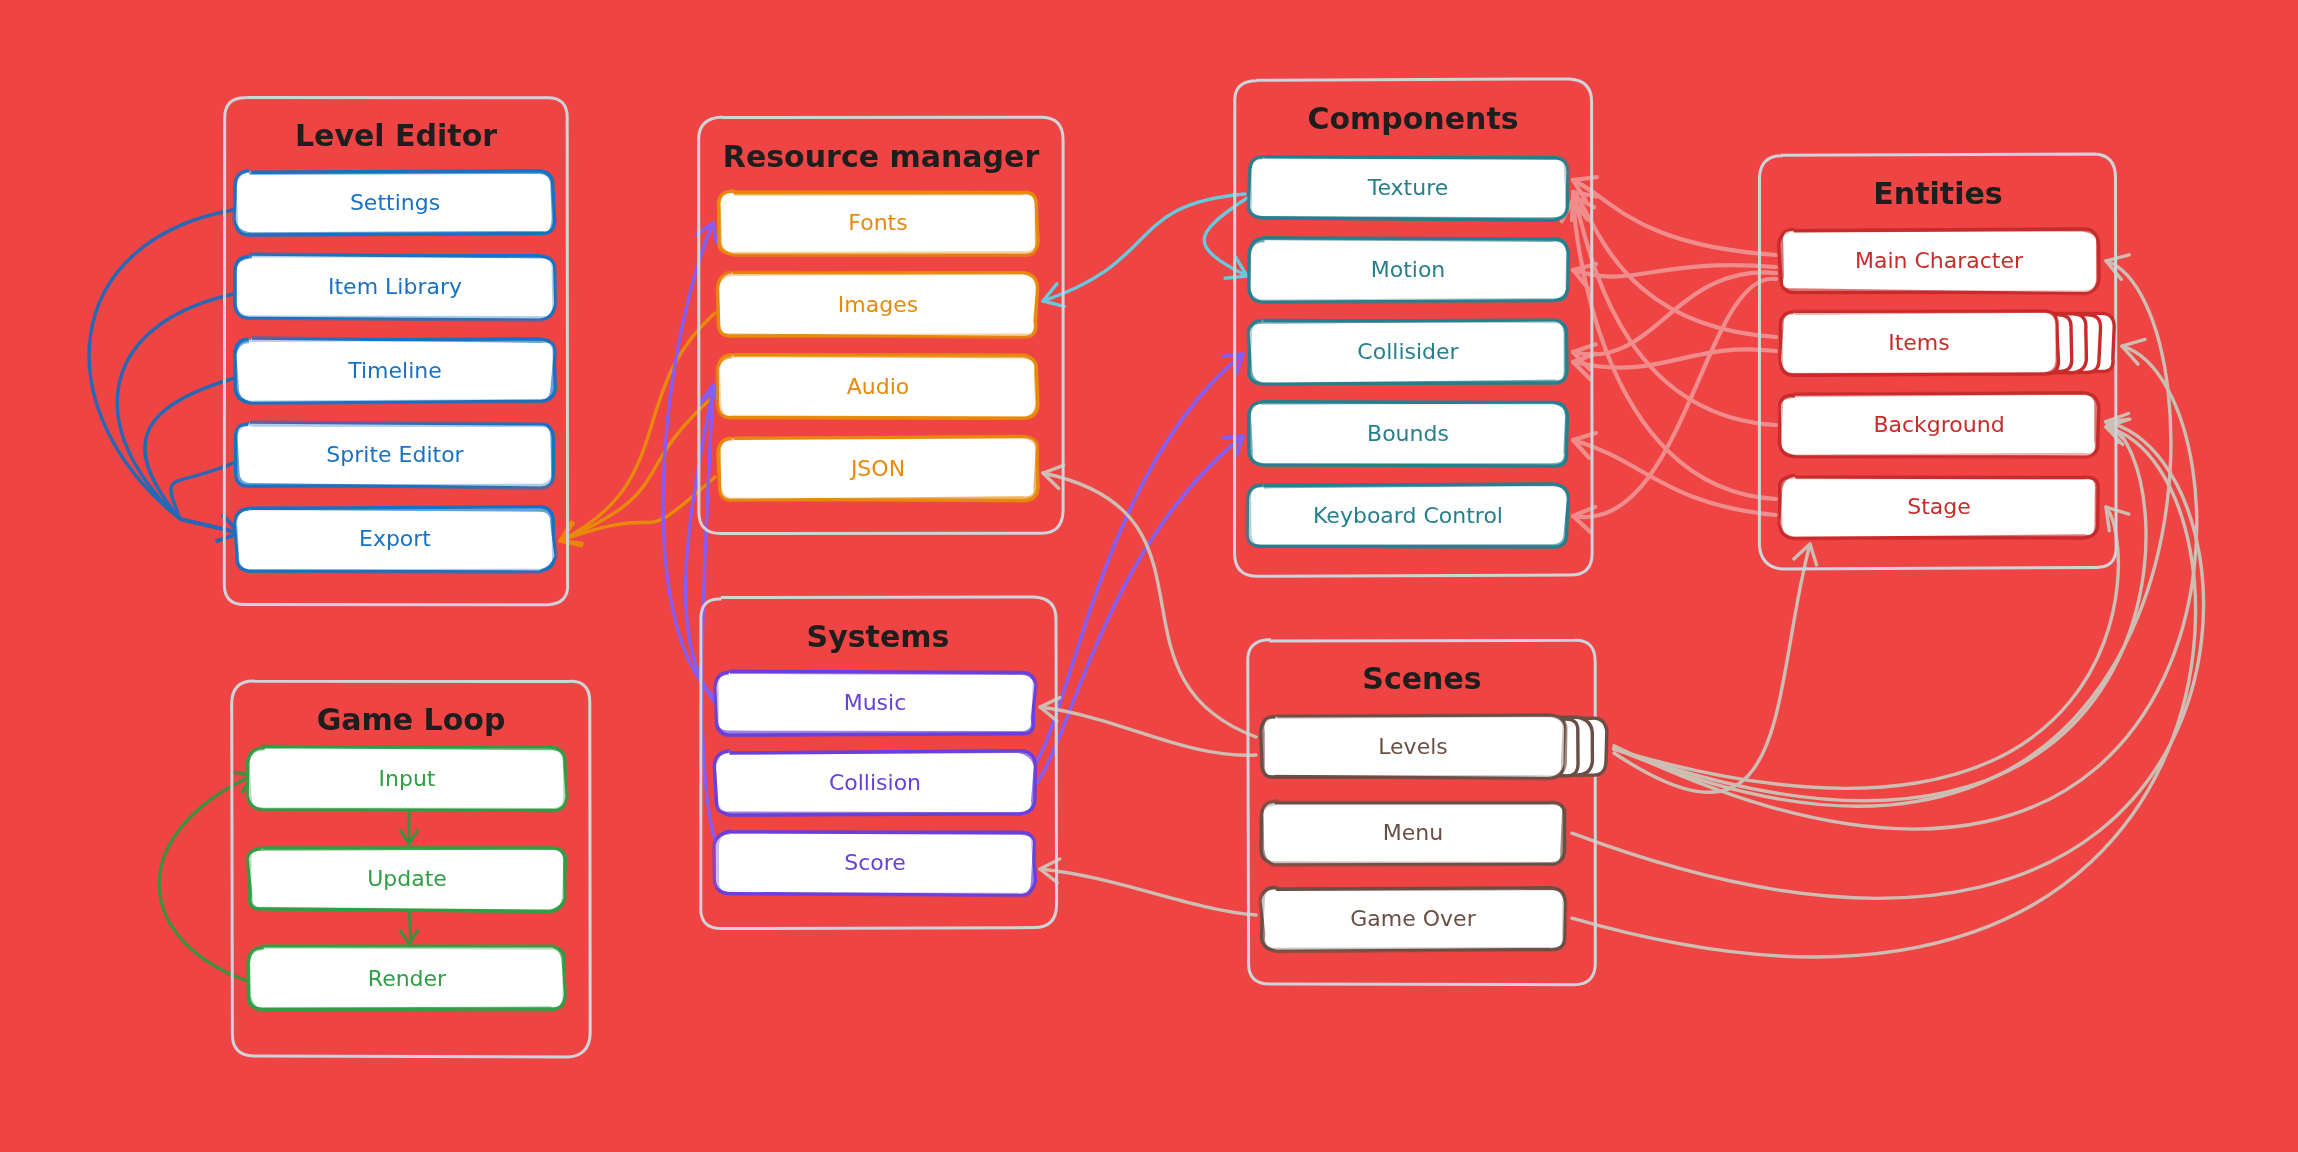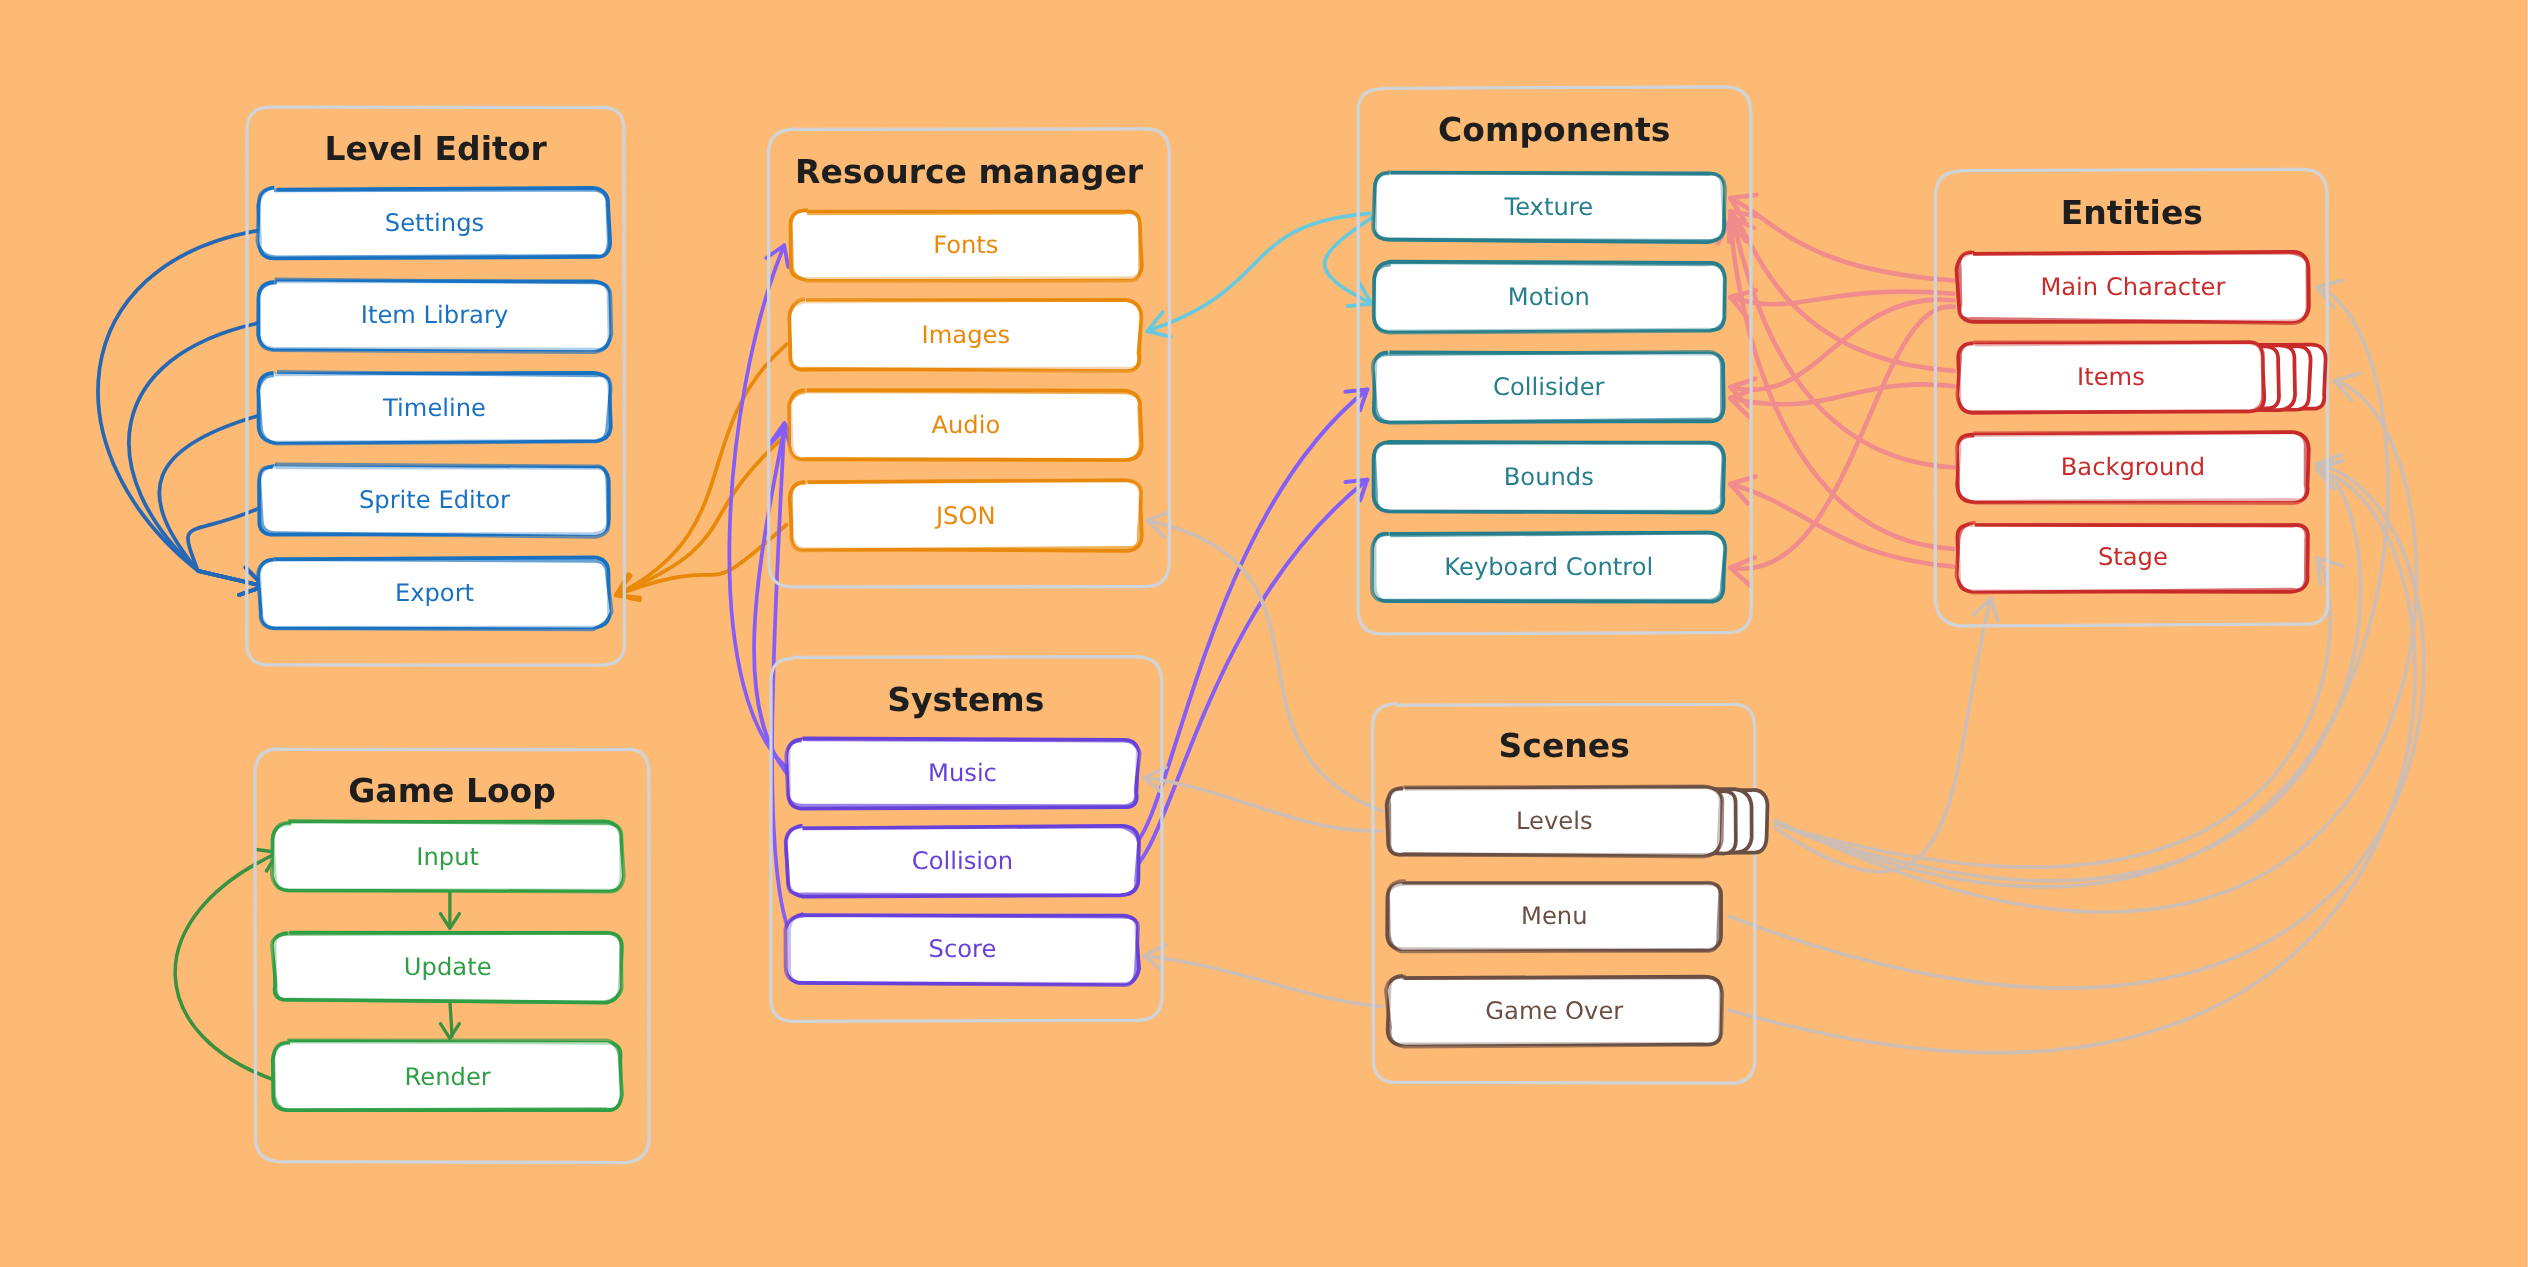--- a/index.html
+++ b/index.html
@@ -1,17 +1,17 @@
 <!DOCTYPE html>
 <html><head>
 <meta charset="utf-8">
 <style>
   html,body{margin:0;padding:0;background:#ffffff;}
   body{width:2298px;height:1152px;overflow:hidden;font-family:"DejaVu Sans",sans-serif;}
-  #stage{position:relative;width:2298px;height:1152px;background:#fdba74;}
+  #stage{position:relative;width:2298px;height:1152px;background:#ef4444;}
   svg#canvas{position:absolute;left:0;top:0;width:2298px;height:1152px;}
   .grp-frame{fill:none;stroke:#ced4da;stroke-width:3;}
   .grp-title{font-family:"DejaVu Sans",sans-serif;font-weight:700;font-size:30px;fill:#1e1e1e;text-anchor:middle;dominant-baseline:middle;}
   .node-rect{fill:#ffffff;stroke-width:3.4;}
   .node-label{font-family:"DejaVu Sans",sans-serif;font-size:22px;text-anchor:middle;dominant-baseline:middle;}
   .edge{fill:none;stroke-linecap:round;stroke-linejoin:round;}
   .ahead{fill:none;stroke-linecap:round;stroke-linejoin:round;}
 </style>
 </head>
 <body>

